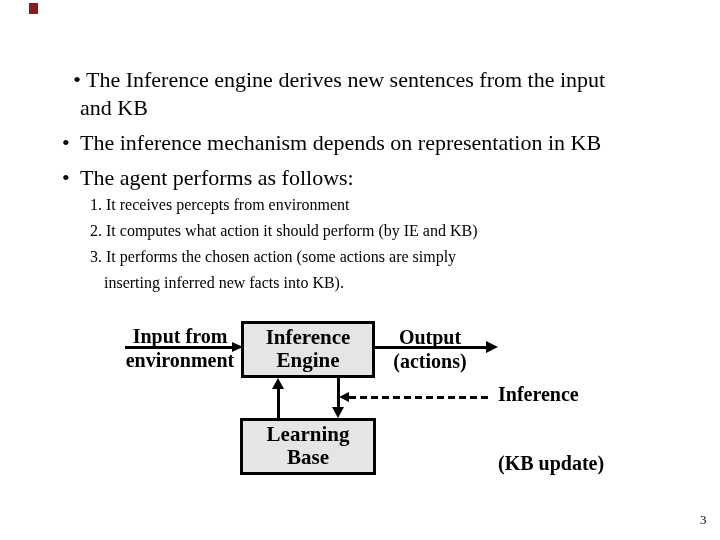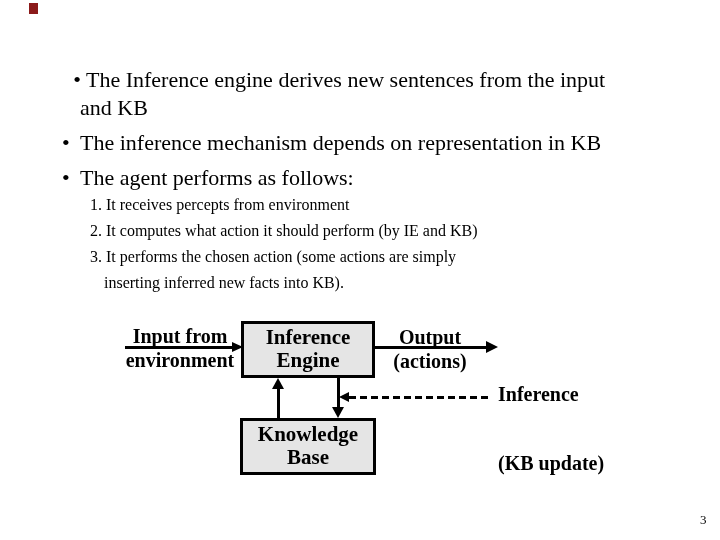--- a/index.html
+++ b/index.html
@@ -114,17 +114,17 @@
 <div class="abs vline vleft-line"></div>
 <div class="abs vline vright-line"></div>
 <div class="abs tri tri-down vright-head"></div>
 
 <div class="abs dashline dash-line"></div>
 <div class="abs tri tri-left dash-head"></div>
 <div class="abs dlabel learning-l1">Inference</div>
 <div class="abs dlabel learning-l2">(KB update)</div>
 
 <div class="abs box box-kb">
-  <div>Knowledge</div>
+  <div>Learning</div>
   <div>Base</div>
 </div>
 
 <div class="abs page-num">3</div>
 
 </body></html>

